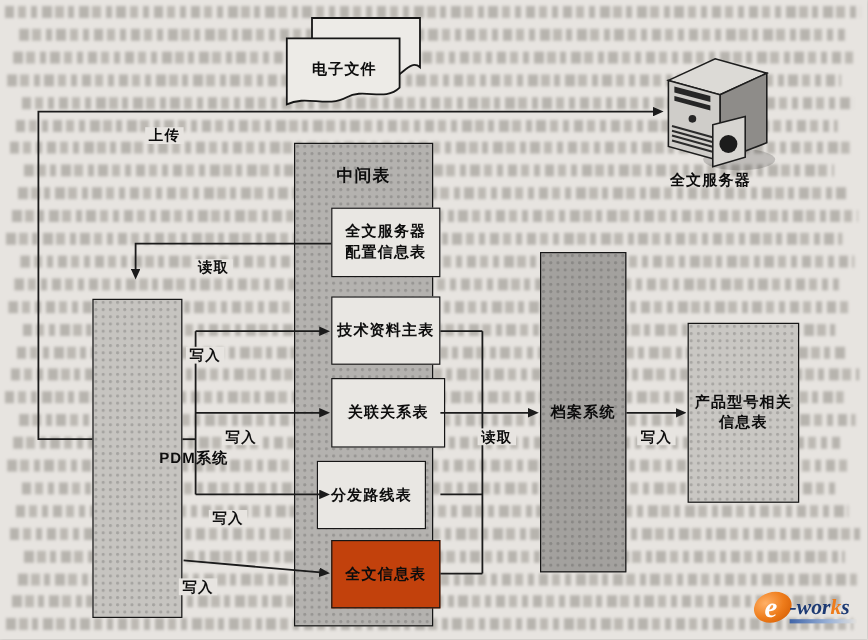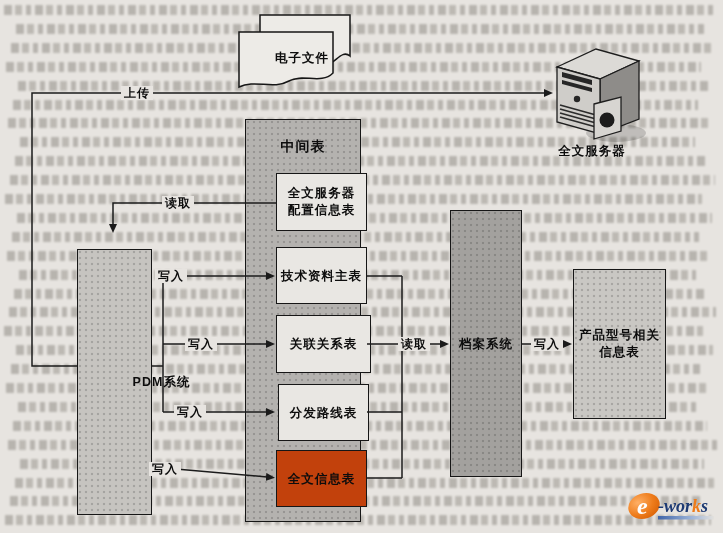--- a/index.html
+++ b/index.html
@@ -53,20 +53,21 @@
     position:absolute;
     transform:translate(-50%,-50%);
     background:#e7e4e0;
     padding:0 3px;
     font-weight:bold;
     font-size:12px;
     letter-spacing:1px;
     color:#0d0d0d;
     z-index:3;
     line-height:14px;
+    margin-top:20px;
   }
   .node-label{
     position:absolute;
     transform:translate(-50%,-50%);
     font-weight:bold;
     font-size:12.5px;
     letter-spacing:1px;
     color:#0d0d0d;
     z-index:3;
     white-space:nowrap;
@@ -118,21 +119,21 @@
   <div class="box" style="left:276px;top:173px;width:91px;height:58px;background:#e9e7e3;">
     <div class="boxlabel vcenter">全文服务器
 配置信息表</div>
   </div>
   <div class="box" style="left:276px;top:247px;width:91px;height:57px;background:#e9e7e3;">
     <div class="boxlabel vcenter">技术资料主表</div>
   </div>
   <div class="box" style="left:276px;top:315px;width:95px;height:58px;background:#e9e7e3;">
     <div class="boxlabel vcenter">关联关系表</div>
   </div>
-  <div class="box" style="left:264px;top:384px;width:91px;height:57px;background:#e9e7e3;margin-left:14px;">
+  <div class="box" style="left:264px;top:384px;width:91px;height:57px;background:#e9e7e3;">
     <div class="boxlabel vcenter">分发路线表</div>
   </div>
   <div class="box" style="left:276px;top:450px;width:91px;height:57px;background:#c2410c;">
     <div class="boxlabel vcenter">全文信息表</div>
   </div>
 
   <div class="box speckle" style="left:77px;top:249px;width:75px;height:266px;background-color:#c6c4c0;padding-left:47px;">
     <div class="boxlabel vcenter">PDM系统</div>
   </div>
 
@@ -200,21 +201,21 @@
         <line x1="560" y1="105" x2="596" y2="115"></line>
         <line x1="560" y1="109" x2="596" y2="119"></line>
         <line x1="560" y1="113" x2="596" y2="123"></line>
         <line x1="560" y1="117" x2="596" y2="127"></line>
       </g>
       <path d="M594,104 L621,97 L621,131 L594,139 Z" fill="#d7d5d1" stroke="#1d1d1d" stroke-width="1.3"></path>
       <circle cx="607" cy="120" r="7.5" fill="#1c1c1c"></circle>
     </g>
   </svg>
 
-  <div class="node-label" style="left:302px;top:58px;">电子文件</div>
+  <div class="node-label" style="left:287px;top:58px;">电子文件</div>
   <div class="node-label" style="left:592px;top:151px;">全文服务器</div>
 
   <div class="edge-label" style="left:137px;top:93px;">上传</div>
   <div class="edge-label" style="left:178px;top:203px;">读取</div>
   <div class="edge-label" style="left:171px;top:276px;">写入</div>
   <div class="edge-label" style="left:201px;top:344px;">写入</div>
   <div class="edge-label" style="left:190px;top:412px;">写入</div>
   <div class="edge-label" style="left:165px;top:469px;">写入</div>
   <div class="edge-label" style="left:414px;top:344px;">读取</div>
   <div class="edge-label" style="left:547px;top:344px;">写入</div>

